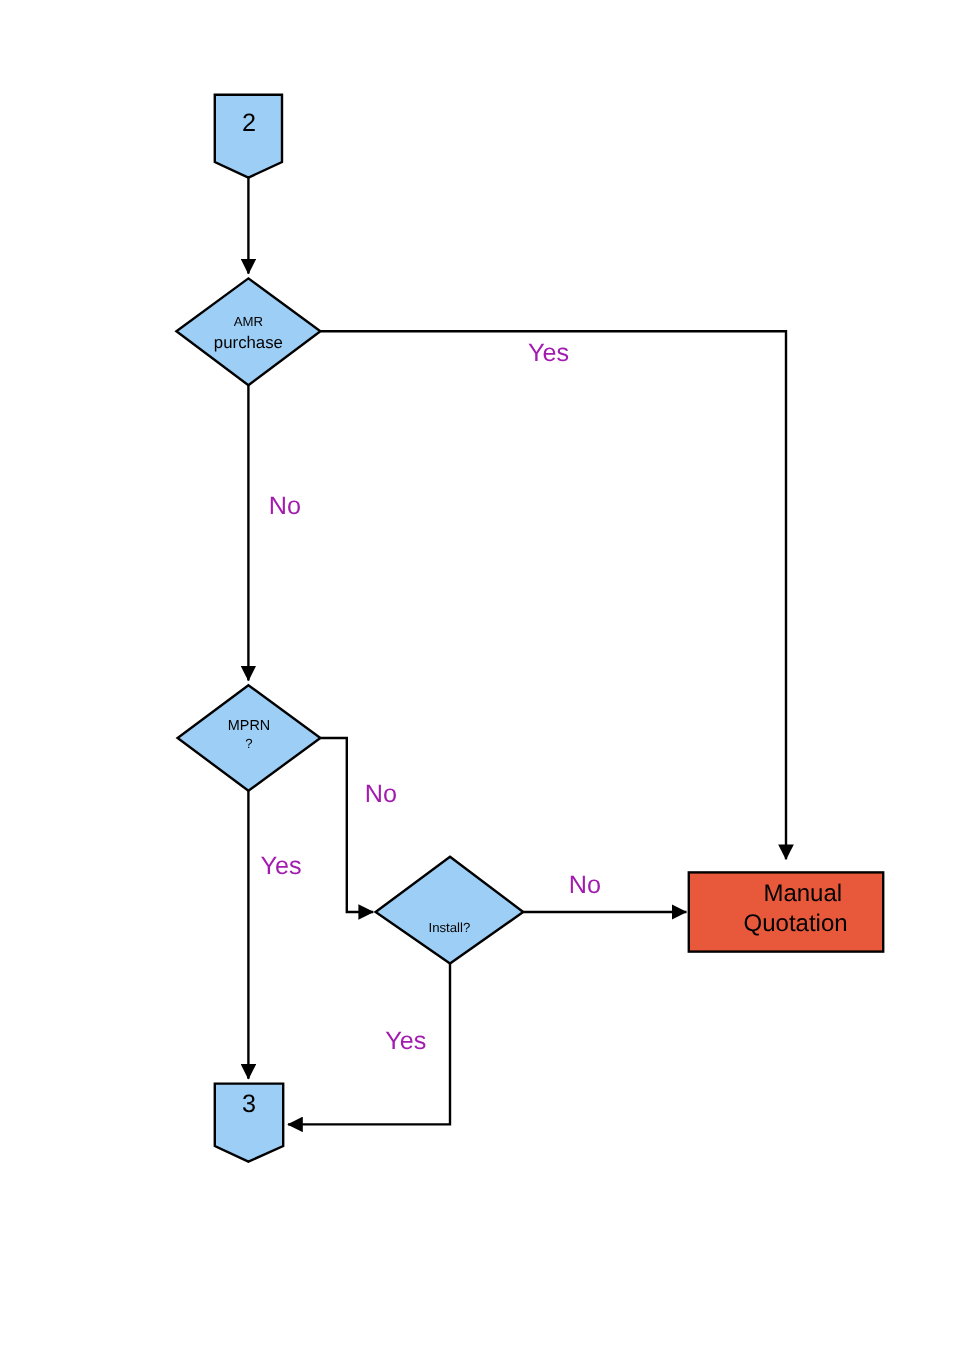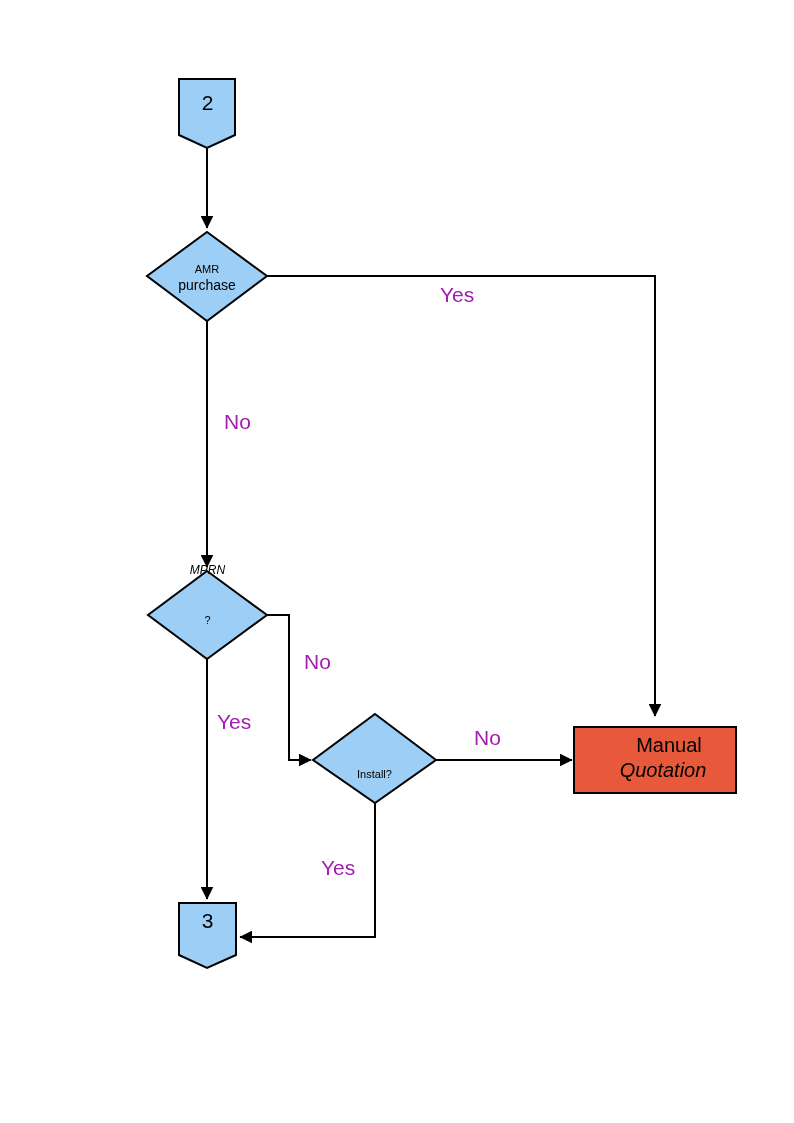--- a/index.html
+++ b/index.html
@@ -93,27 +93,27 @@
   <rect x="574" y="727" width="162" height="66" fill="#E8593C" stroke="#000000" stroke-width="2"></rect>
 
   <polygon points="179,903 236,903 236,955 207,968 179,955" fill="#9DCEF5" stroke="#000000" stroke-width="2"></polygon>
 </svg>
 
 <div class="node-label connector-num" style="left:179px; top:91px; width:57px;">2</div>
 
 <div class="node-label diamond-main" style="left:147px; top:263px; width:120px;">AMR</div>
 <div class="node-label diamond-sub" style="left:147px; top:277px; width:120px;">purchase</div>
 
-<div class="node-label diamond-mprn-main" style="left:148px; top:564px; width:119px;font-style:italic;">MPRN</div>
+<div class="node-label diamond-mprn-main" style="left:148px; top:598px; width:119px;">MPRN</div>
 <div class="node-label diamond-mprn-sub" style="left:148px; top:614px; width:119px;">?</div>
 
 <div class="node-label diamond-install" style="left:313px; top:768px; width:123px;">Install?</div>
 
 <div class="node-label process-label" style="left:574px; top:733px; width:190px;">Manual</div>
-<div class="node-label process-label" style="left:574px; top:758px; width:178px;font-style:italic;">Quotation</div>
+<div class="node-label process-label" style="left:574px; top:758px; width:178px;">Quotation</div>
 
 <div class="node-label connector-num" style="left:179px; top:909px; width:57px;">3</div>
 
 <div class="edge-label" style="left:440px; top:283px;">Yes</div>
 
 <div class="edge-label" style="left:224px; top:410px;">No</div>
 
 <div class="edge-label" style="left:304px; top:650px;">No</div>
 
 <div class="edge-label" style="left:217px; top:710px;">Yes</div>

